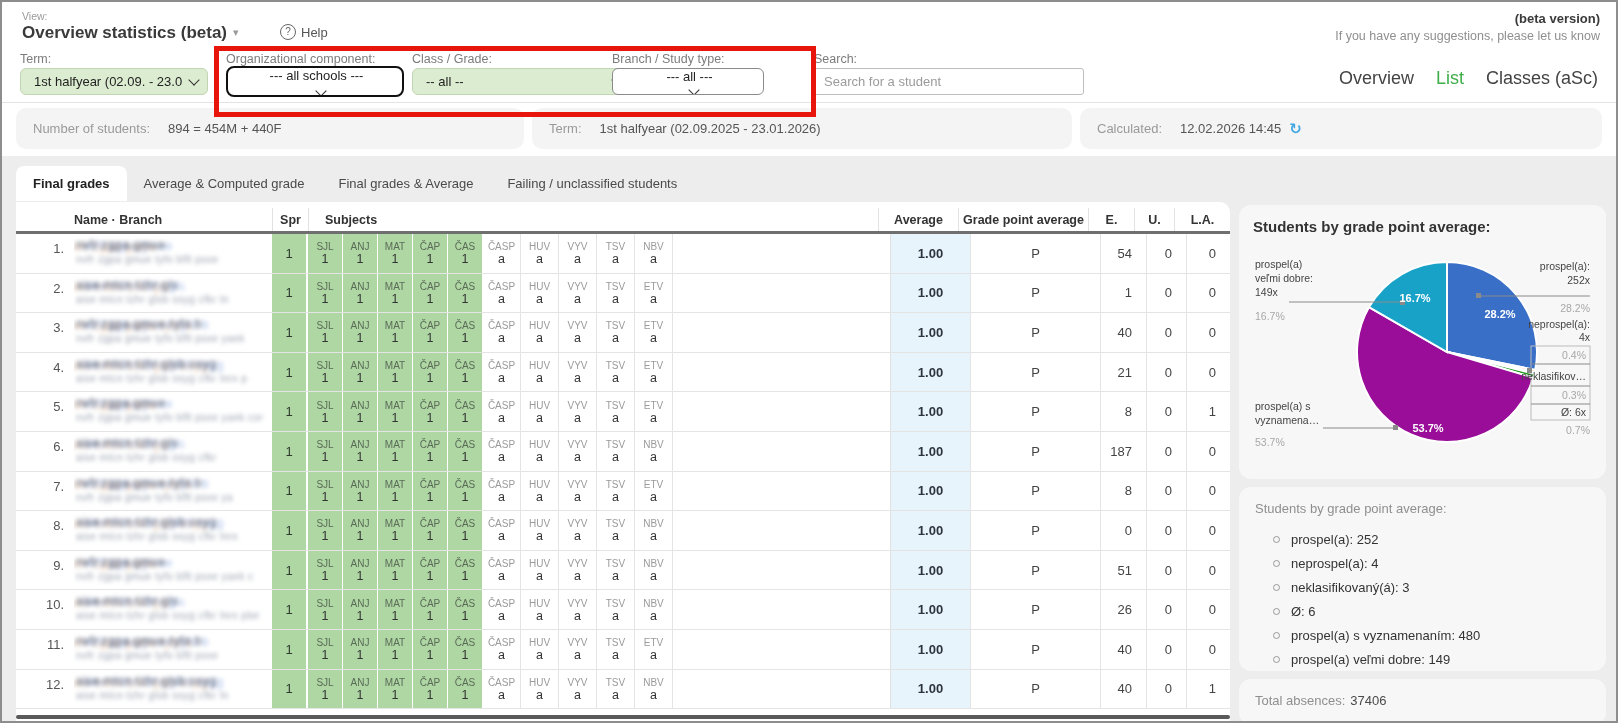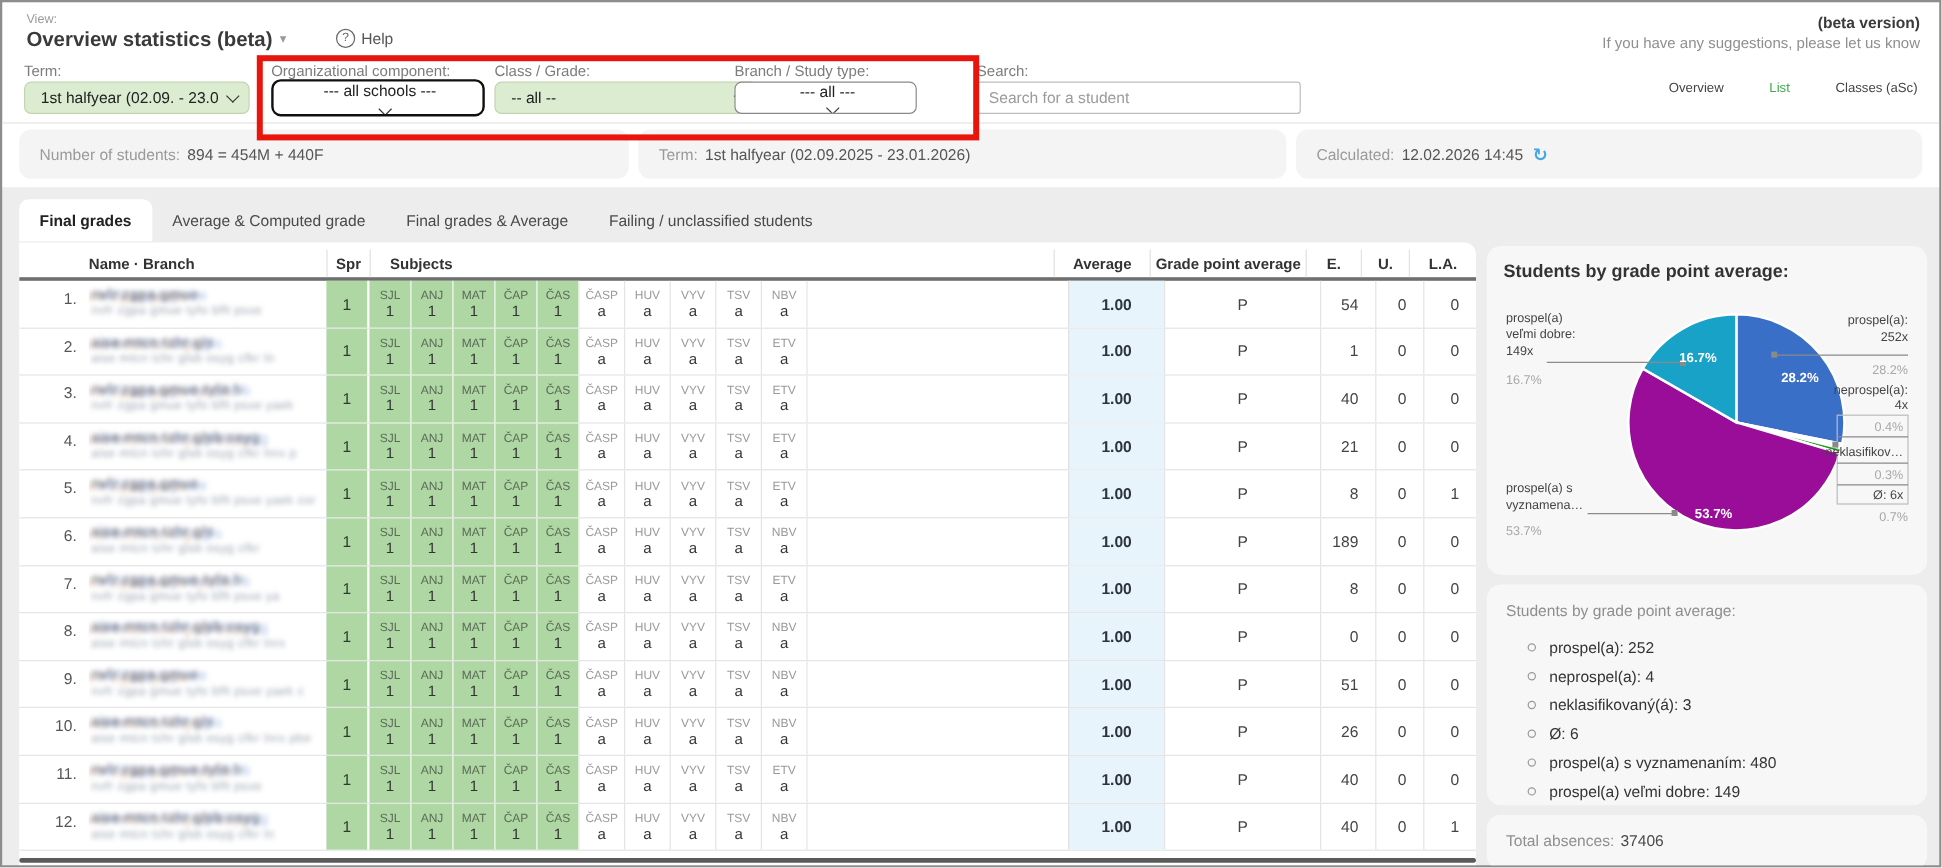--- a/index.html
+++ b/index.html
@@ -11,21 +11,21 @@
 
   
   .hdr{position:absolute;left:0;top:0;right:0;height:100px;background:#fff;border-bottom:1px solid #e3e3e3;}
   .view-label{position:absolute;left:20px;top:8px;font-size:10.5px;color:#9a9a9a;}
   .page-title{position:absolute;left:20px;top:21px;font-size:17px;font-weight:bold;color:#3a3a3a;}
   .page-title .caret{color:#9a9a9a;font-size:11px;font-weight:normal;margin-left:6px;vertical-align:2px;}
   .help{position:absolute;left:278px;top:22px;font-size:13px;color:#555;display:flex;align-items:center;gap:5px;cursor:pointer;}
   .qcircle{display:inline-block;width:14px;height:14px;border:1.4px solid #666;border-radius:50%;text-align:center;line-height:14px;font-size:10px;color:#666;}
   .beta{position:absolute;right:16px;top:9px;font-size:13px;font-weight:bold;color:#3a3a3a;}
   .suggest{position:absolute;right:16px;top:27px;font-size:12.5px;color:#8f8f8f;}
-  .nav{position:absolute;right:18px;top:66px;display:flex;gap:38px;font-size:11px;color:#444;}
+  .nav{position:absolute;right:18px;top:66px;display:flex;gap:22px;font-size:18px;color:#444;}
   .nav span{cursor:pointer;}
   .nav .active{color:#3fae49;}
 
   
   .flabel{position:absolute;top:50px;font-size:12.5px;color:#7c7c7c;}
   .fsel{position:absolute;top:66px;height:27px;border-radius:6px;display:flex;align-items:center;justify-content:space-between;padding:0 10px 0 13px;font-size:13px;color:#222;box-sizing:border-box;cursor:pointer;white-space:nowrap;overflow:hidden;}
   .green{background:#dcecd1;border:1px solid #c2d5b2;}
   .chev{width:7px;height:7px;border-right:1.8px solid #333;border-bottom:1.8px solid #333;transform:rotate(45deg);margin-top:-4px;flex:none;margin-left:8px;}
   .sel-term{left:18px;width:188px;}
   .sel-org{left:224px;top:64px;width:178px;height:31px;background:#fff;border:2px solid #101010;border-radius:8px;flex-direction:column;}
@@ -37,21 +37,21 @@
   .lab-branch{left:610px;}
   .lab-search{left:812px;}
   .search-input{position:absolute;left:812px;top:66px;width:250px;height:25px;border:1px solid #bdbdbd;border-radius:3px;padding:0 9px;font-size:13px;color:#333;font-family:inherit;}
   .search-input::placeholder{color:#9b9b9b;}
 
   
   .redbox{position:absolute;left:212px;top:44px;width:592px;height:61px;border:5px solid #e8150d;z-index:60;pointer-events:none;}
 
   
   .ibox{position:absolute;top:106px;height:41px;background:#f4f4f4;border-radius:10px;display:flex;align-items:center;padding:0 17px;font-size:13px;color:#9a9a9a;box-sizing:border-box;white-space:nowrap;}
-  .ibox b{font-weight:normal;color:#555;margin-left:6px;}
+  .ibox b{font-weight:normal;color:#555;margin-left:18px;}
   .ib1{left:14px;width:508px;}
   .ib2{left:530px;width:540px;}
   .ib3{left:1078px;right:14px;}
   .refresh{color:#45a7e2;font-weight:bold;font-size:15px;margin-left:8px;cursor:pointer;}
 
   
   .tabs{position:absolute;left:14px;top:164px;display:flex;z-index:2;}
   .tab{padding:10px 17px 10px;font-size:13px;color:#4a4a4a;cursor:pointer;}
   .tab.active{background:#fff;border-radius:8px 8px 0 0;font-weight:bold;color:#222;text-align:right;}
 
@@ -509,21 +509,21 @@
             <div class="code">TSV</div>
             <div class="val">a</div>
           </div>
           <div class="subcell w">
             <div class="code">NBV</div>
             <div class="val">a</div>
           </div>
           <div class="rfill cell"></div>
           <div class="ravg cell">1.00</div>
           <div class="rgpa cell">P</div>
-          <div class="re cell">189</div>
+          <div class="re cell">187</div>
           <div class="ru cell">0</div>
           <div class="rla cell">0</div>
         </div>
         <div class="trow">
           <div class="rnum cell">7.</div>
           <div class="rname cell">
             <div class="redact1">nvfr zgpa gmue tyfo b</div>
             <div class="redact2">nvfr zgpa gmue tyfo bflt psxe ya</div>
           </div>
           <div class="rspr cell">1</div>

